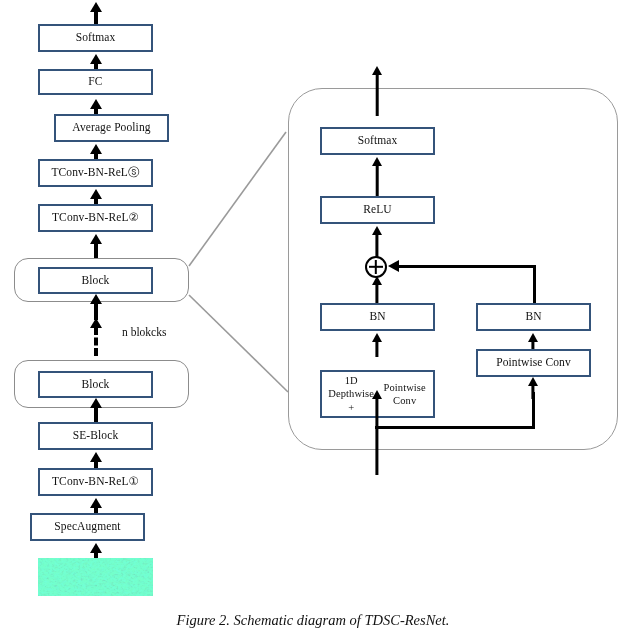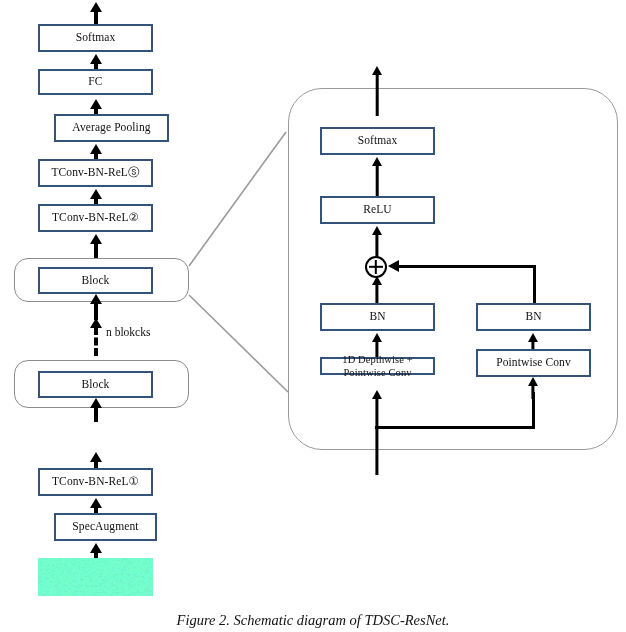--- a/index.html
+++ b/index.html
@@ -212,49 +212,52 @@
   <div class="arrow-up" style="left:86px; top:294px; width:20px; height:26px;">
     <div class="head"></div>
     <div class="stem" style="top:8px; width:4px; height:18px;"></div>
   </div>
 
   <div class="arrow-up arrow-dashed" style="left:86px; top:318px; width:20px; height:38px;">
     <div class="head"></div>
     <div class="stem" style="top:9px; height:29px;"></div>
   </div>
 
-  <div class="free-label" style="left:106px; top:326px;">n blokcks</div>
+  <div class="free-label" style="left:122px; top:326px;">n blokcks</div>
 
   <div class="group-round" style="left:14px; top:360px; width:175px; height:48px;"></div>
 
   <div class="node" style="left:38px; top:371px; width:115px; height:27px;">
     <span>Block</span>
   </div>
 
   <div class="arrow-up" style="left:86px; top:398px; width:20px; height:24px;">
     <div class="head"></div>
     <div class="stem" style="top:8px; width:4px; height:16px;"></div>
   </div>
 
+  <div class="node" style="left:38px; top:422px; width:115px; height:28px;">
+    <span>SE-Block</span>
+  </div>
 
   <div class="arrow-up" style="left:86px; top:452px; width:20px; height:16px;">
     <div class="head"></div>
     <div class="stem" style="top:8px; width:4px; height:8px;"></div>
   </div>
 
   <div class="node" style="left:38px; top:468px; width:115px; height:28px;">
     <span>TConv-BN-ReL①</span>
   </div>
 
   <div class="arrow-up" style="left:86px; top:498px; width:20px; height:16px;">
     <div class="head"></div>
     <div class="stem" style="top:8px; width:4px; height:8px;"></div>
   </div>
 
-  <div class="node" style="left:54px; top:513px; width:103px; height:28px;">
+  <div class="node" style="left:30px; top:513px; width:115px; height:28px;">
     <span>SpecAugment</span>
   </div>
 
   <div class="arrow-up" style="left:86px; top:543px; width:20px; height:16px;">
     <div class="head"></div>
     <div class="stem" style="top:8px; width:4px; height:8px;"></div>
   </div>
 
   <div class="spectrogram" style="left:38px; top:558px; width:115px; height:38px;">
     <svg width="115" height="38" viewBox="0 0 115 38" preserveAspectRatio="none">
@@ -335,21 +338,21 @@
   <div class="arrow-up thin" style="left:368px; top:333px; width:18px; height:24px;">
     <div class="head"></div>
     <div class="stem" style="top:8px; width:3.2px; height:16px;"></div>
   </div>
 
   <div class="arrow-up thin" style="left:524px; top:333px; width:18px; height:24px;">
     <div class="head"></div>
     <div class="stem" style="top:8px; width:3.2px; height:16px;"></div>
   </div>
 
-  <div class="node two-line" style="left:320px; top:357px; width:115px; height:18px; flex-direction:column;">
+  <div class="node two-line" style="left:320px; top:370px; width:115px; height:48px; flex-direction:row;">
     <span>1D Depthwise +</span>
     <span>Pointwise Conv</span>
   </div>
 
   <div class="node" style="left:476px; top:349px; width:115px; height:28px;">
     <span>Pointwise Conv</span>
   </div>
 
   <div class="arrow-up thin" style="left:368px; top:390px; width:18px; height:85px;">
     <div class="head"></div>

